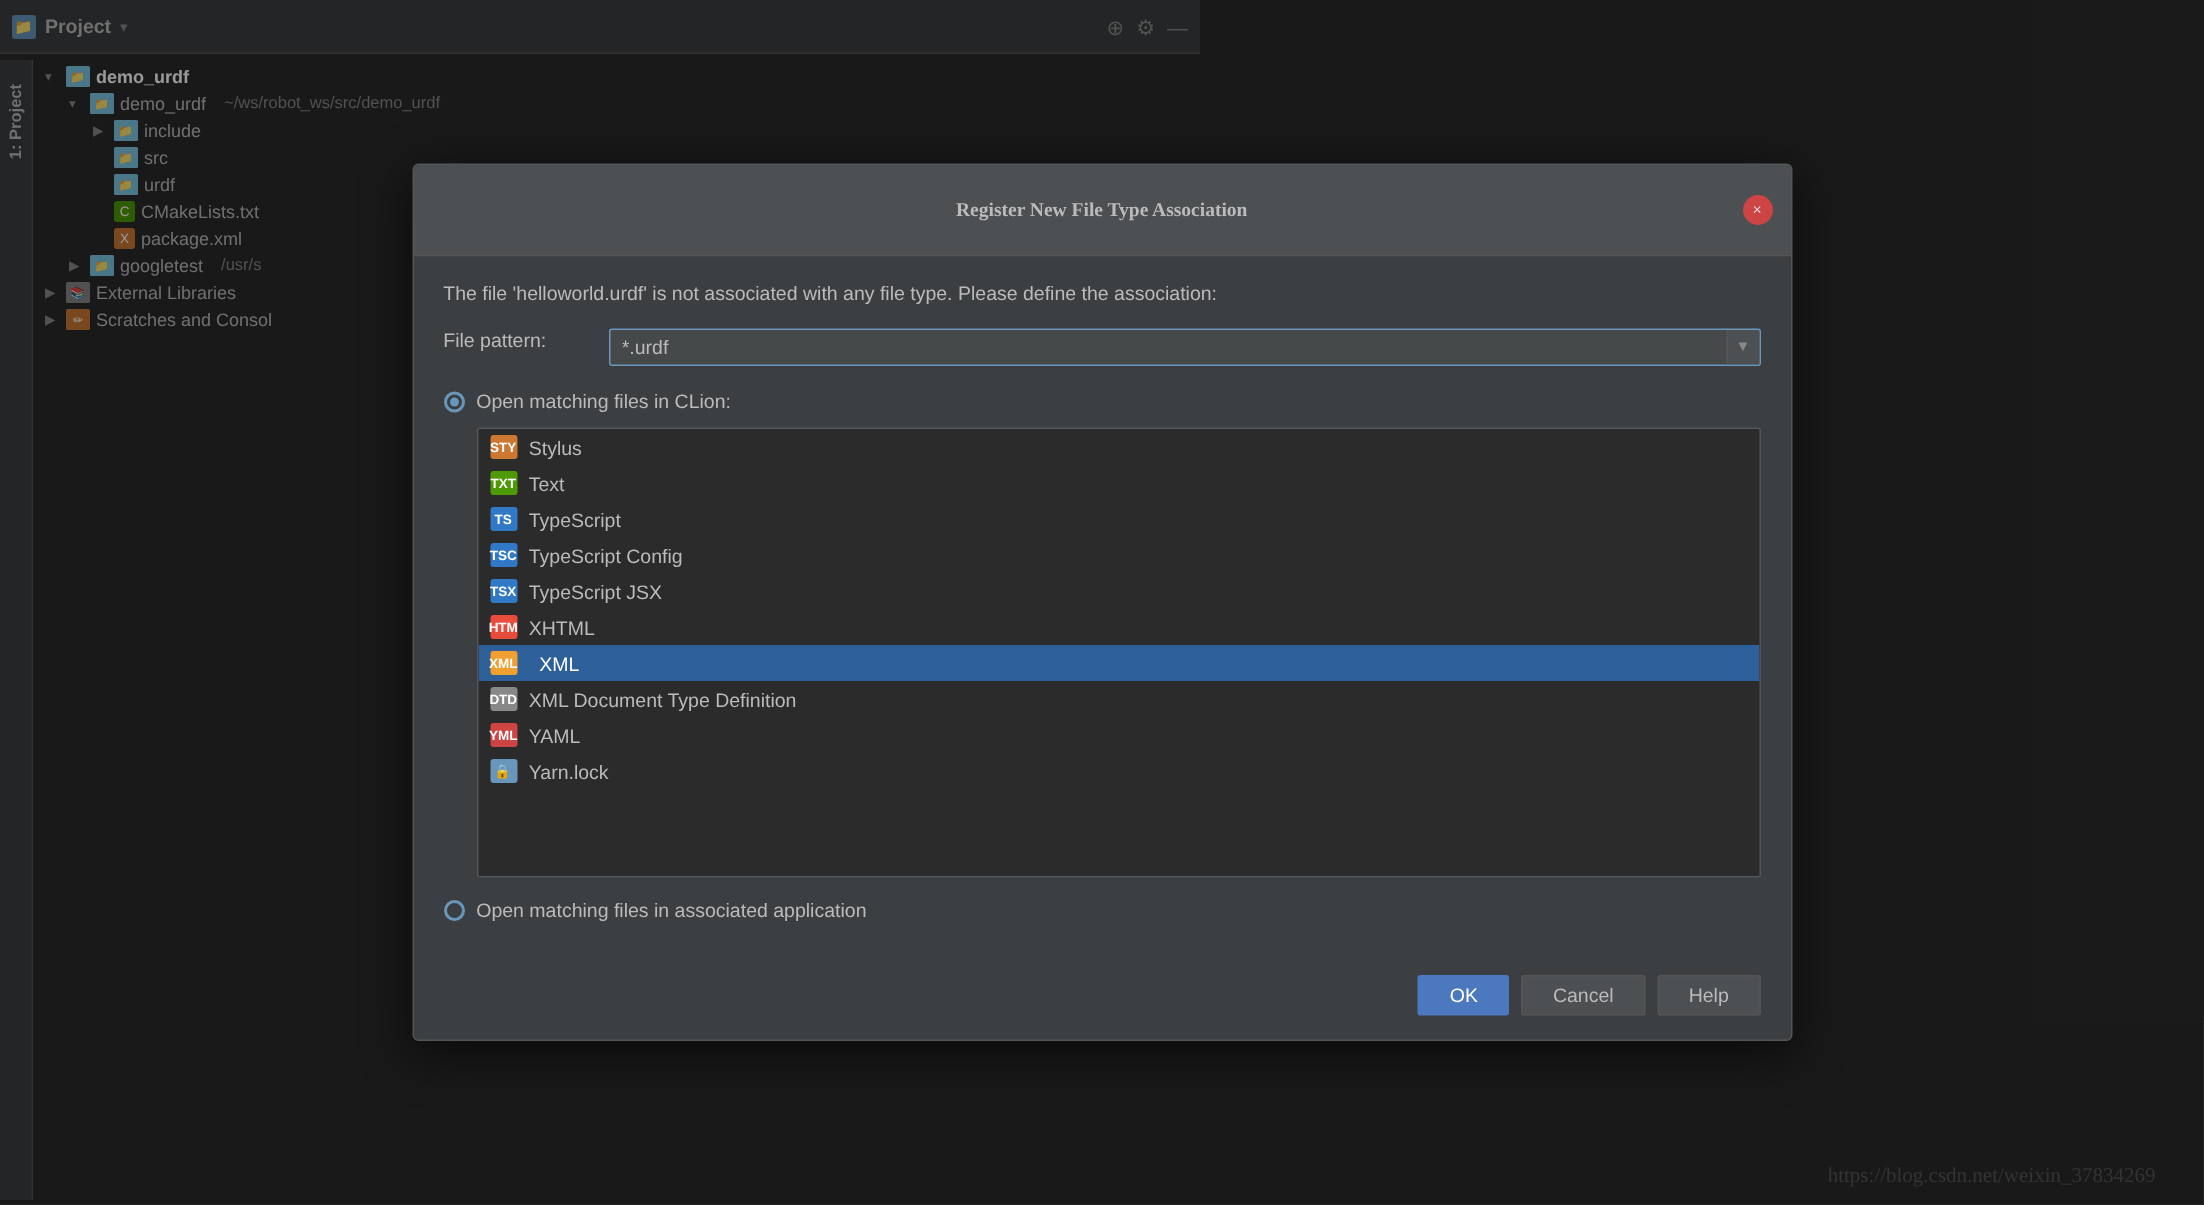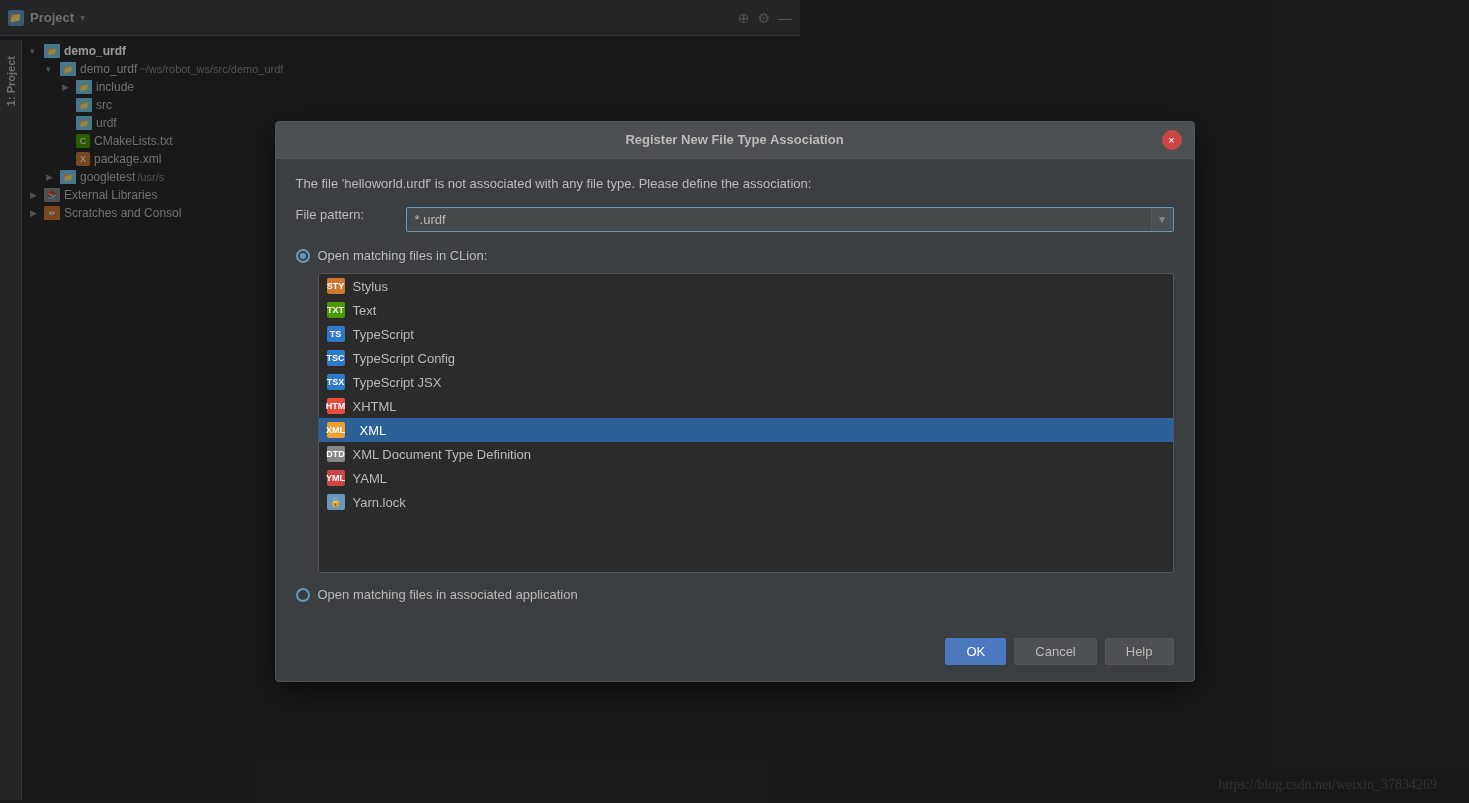--- a/index.html
+++ b/index.html
@@ -132,21 +132,21 @@
       display: inline-flex;
       align-items: center;
       justify-content: center;
       font-size: 9px;
       border-radius: 2px;
       flex-shrink: 0;
     }
     .icon-cmake { background: #4e9a06; color: white; }
     .icon-xml { background: #cc7832; color: white; }
     .bold-name { font-weight: 700; color: #ffffff; }
-    .path-text { color: #888; font-size: 11px; margin-left: 2px; }
+    .path-text { color: #888; font-size: 11px; margin-left: 12px; }
 
     
     .hints-panel {
       position: absolute;
       right: 0;
       top: 0;
       width: 669px;
       height: 803px;
       background: #2b2b2b;
       padding: 16px;
@@ -188,25 +188,26 @@
       background: #3c3f41;
       border: 1px solid #555;
       border-radius: 4px;
       width: 920px;
       box-shadow: 0 8px 32px rgba(0,0,0,0.6);
       position: relative;
     }
     .dialog-titlebar {
       background: #4c5052;
       border-radius: 4px 4px 0 0;
-      padding: 8px 12px;
+      padding: 20px 12px;
       display: flex;
       align-items: center;
       justify-content: flex-end;
       border-bottom: 1px solid #555;
+      font-family: Liberation Serif, serif;
     }
     .dialog-title {
       color: #bbbbbb;
       font-size: 13px;
       font-weight: 600;
       flex: 1;
       text-align: center;
     }
     .dialog-close {
       width: 20px; height: 20px;

